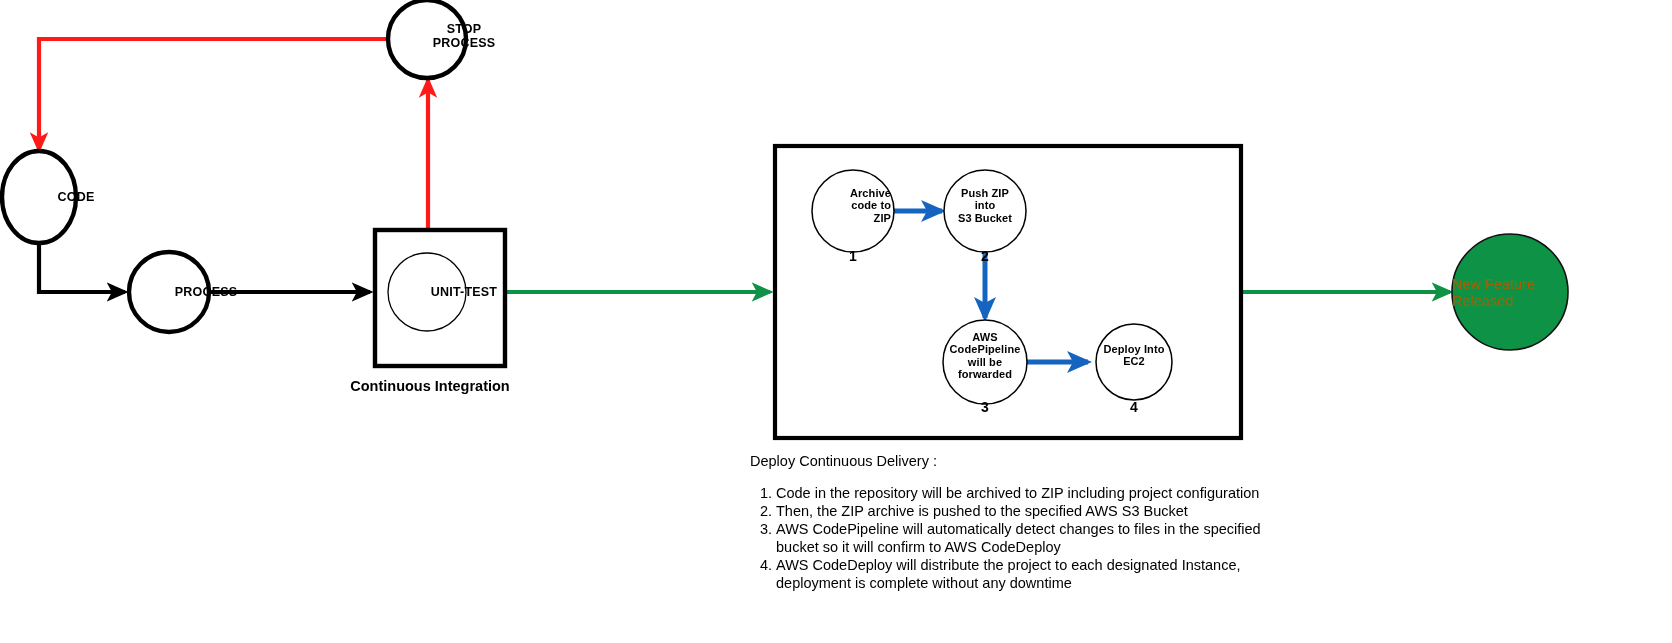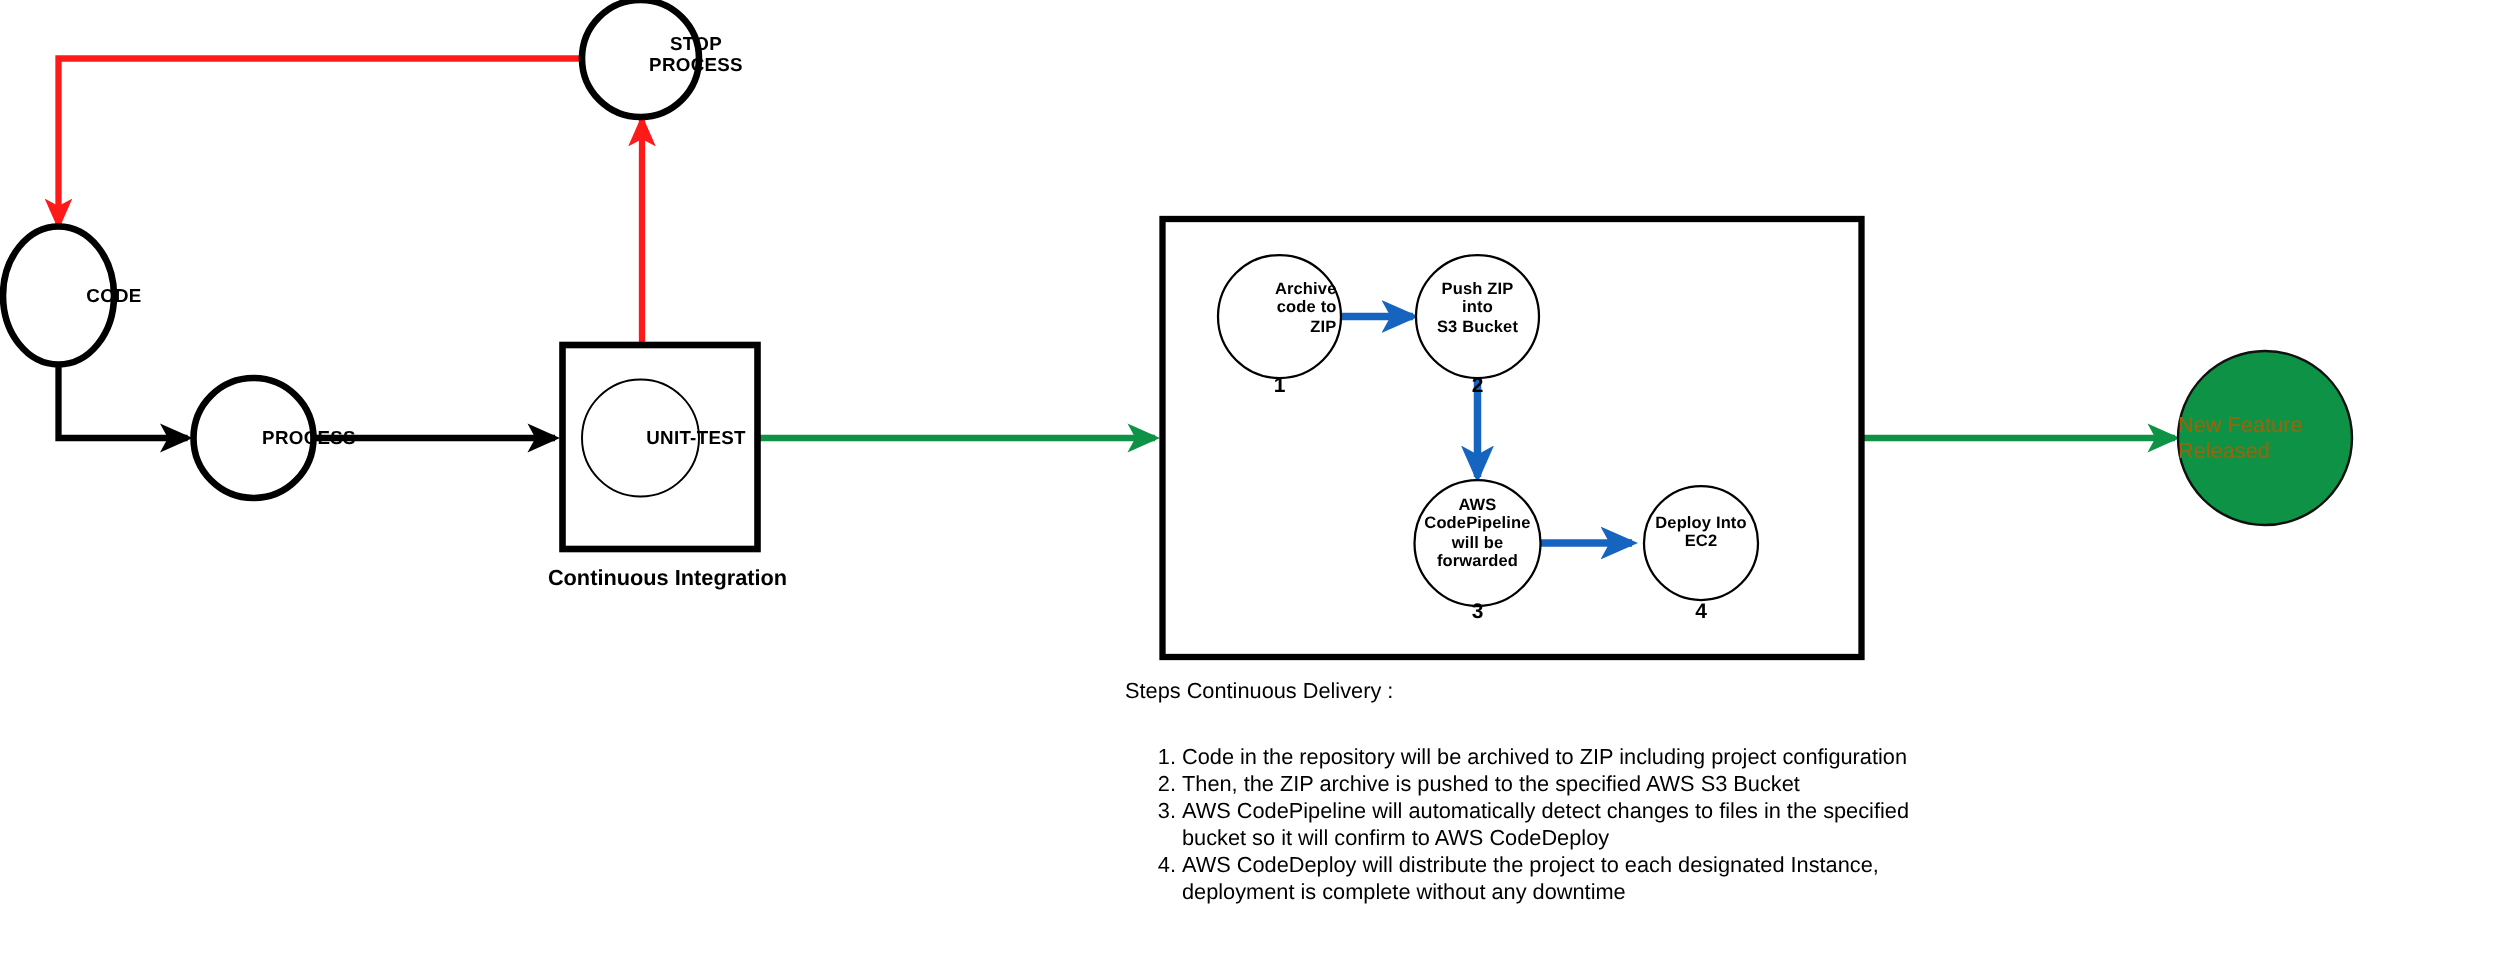--- a/index.html
+++ b/index.html
@@ -46,35 +46,34 @@
     position: absolute;
     font-weight: bold;
     font-size: 14px;
     text-align: center;
   }
   .ci-caption {
     position: absolute;
     text-align: center;
     font-size: 14.5px;
     line-height: 1.22;
-    margin-left: 15px;
   }
   .ci-caption .ci-title {
     font-weight: bold;
     display: block;
   }
   .cd-steps-head {
     position: absolute;
     font-size: 14.5px;
   }
   .cd-steps-list {
     position: absolute;
     font-size: 14.5px;
     line-height: 1.22;
-    margin: 12px;
+    margin: 0;
     padding-left: 26px;
   }
   .cd-steps-list li {
     margin: 0 0 0.5px 0;
   }
   .release-lbl {
     position: absolute;
     color: #a16207;
     font-size: 14.5px;
     text-align: left;
@@ -170,21 +169,21 @@
   <div class="node-label circle-lbl-sm" style="left:943px; top:331px; width:84px;">AWS
 CodePipeline
 will be
 forwarded</div>
   <div class="step-num" style="left:965px; top:399px; width:40px;">3</div>
 
   <div class="node-label circle-lbl-sm" style="left:1095px; top:343px; width:78px;">Deploy Into
 EC2</div>
   <div class="step-num" style="left:1114px; top:399px; width:40px;">4</div>
 
-  <div class="cd-steps-head" style="left:750px; top:453px;">Steps Continuous Delivery :</div>
+  <div class="cd-steps-head" style="left:750px; top:453px;">Deploy Continuous Delivery :</div>
 
   <ol class="cd-steps-list" style="left:750px; top:485px; width:530px;">
     <li>Code in the repository will be archived to ZIP including project configuration</li>
     <li>Then, the ZIP archive is pushed to the specified AWS S3 Bucket</li>
     <li>AWS CodePipeline will automatically detect changes to files in the specified bucket so it will confirm to AWS CodeDeploy</li>
     <li>AWS CodeDeploy will distribute the project to each designated Instance, deployment is complete without any downtime</li>
   </ol>
 
   <div class="release-lbl" style="left:1452px; top:276px; width:116px;">New Feature
 Released</div>

